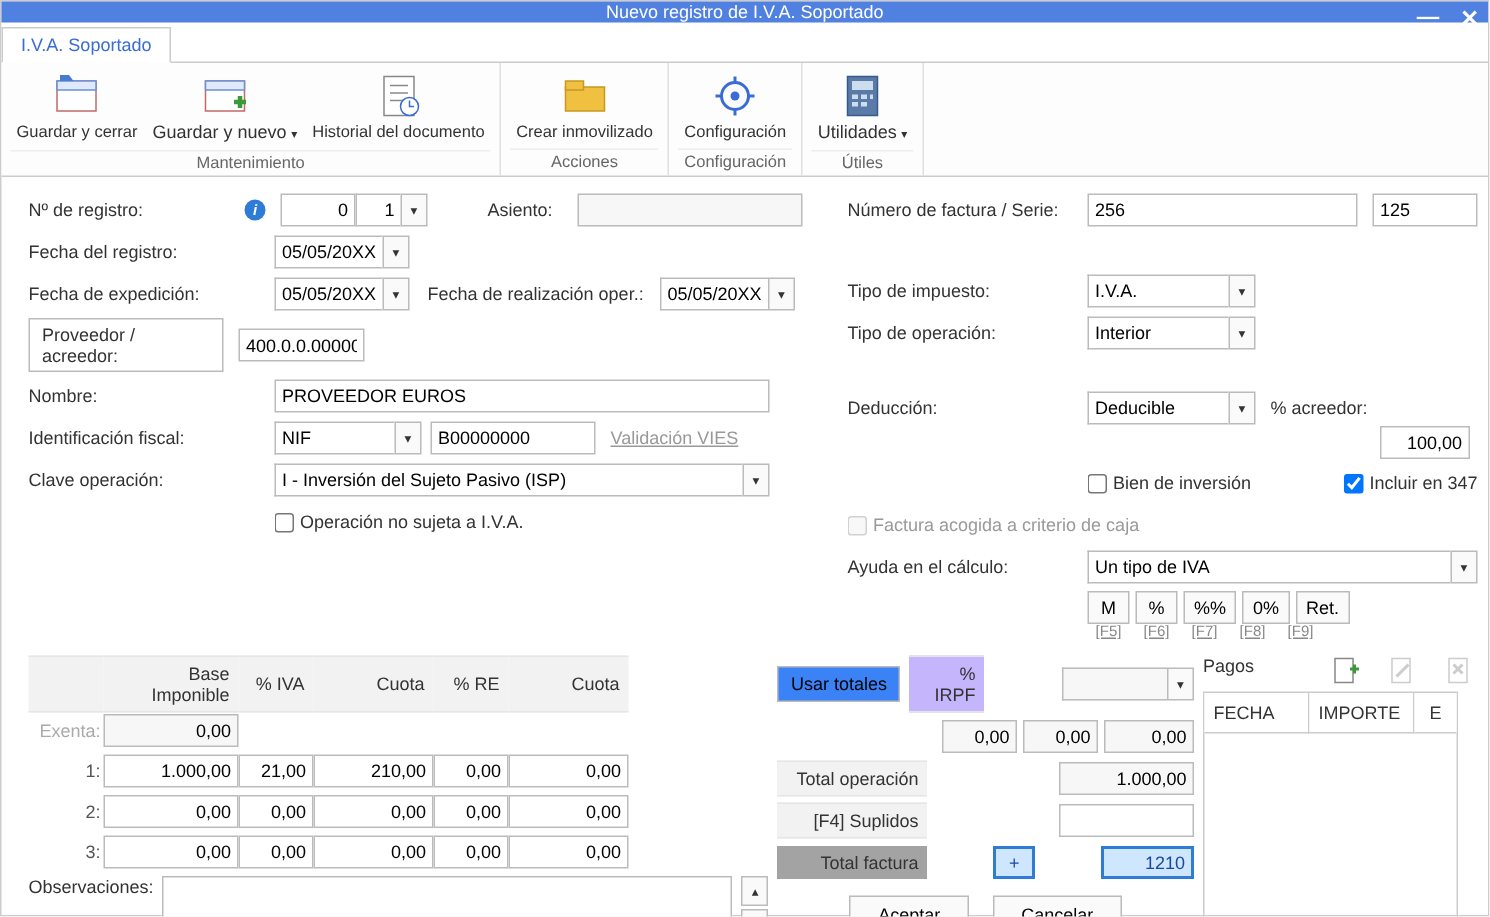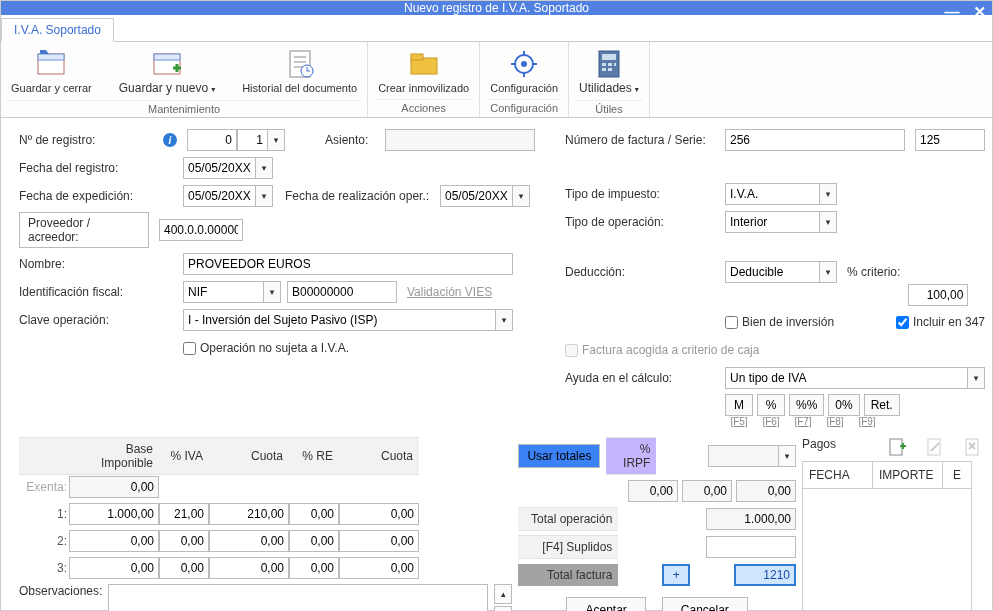--- a/index.html
+++ b/index.html
@@ -5,21 +5,21 @@
 * { box-sizing: border-box; margin: 0; padding: 0; font-family: "Segoe UI", Tahoma, sans-serif; font-size: 12px; }
 body { background: #fff; color: #333; }
 .window { width: 993px; height: 611px; display: flex; flex-direction: column; background: #fff; border: 1px solid #ccc;}
 .titlebar { background: #5080e0; color: #fff; height: 30px; display: flex; align-items: center; justify-content: center; position: relative; font-size: 13px;}
 .titlebar .controls { position: absolute; right: 6px; top: 2px; display: flex; gap: 14px; }
 .titlebar .controls span { font-size: 15px; cursor: pointer; font-weight: bold;}
 .tabstrip { border-bottom: 1px solid #ccc; background: #fff; padding-top: 2px;}
 .tab { display: inline-block; padding: 4px 12px; border: 1px solid #ccc; border-bottom: 1px solid #fff; background: #fff; position: relative; top: 1px; color: #3a6cd6;}
 .ribbon { display: flex; border-bottom: 1px solid #ccc; background: #fdfdfd; }
 .ribbon-group { border-right: 1px solid #e0e0e0; padding: 4px 6px 2px 6px; display: flex; flex-direction: column; align-items: center;}
-.ribbon-items { display: flex; gap: 19px; }
+.ribbon-items { display: flex; gap: 2px; }
 .ribbon-item { display: flex; flex-direction: column; align-items: center; padding: 2px 4px; min-width: 60px; cursor: pointer; text-align: center;}
 .ribbon-item .icon { width: 32px; height: 32px; margin-bottom: 2px; display:flex; align-items:center; justify-content:center;}
 .ribbon-item span.lbl { font-size: 11px; line-height: 13px; }
 .ribbon-group-title { font-size: 11px; color: #666; padding-top: 2px; border-top: 1px solid #eee; width: 100%; text-align: center; margin-top: 2px;}
 .content { flex: 1; padding: 10px 10px 8px 18px; display: flex; flex-direction: column;}
 .row { display: flex; align-items: center; margin-bottom: 4px; min-height: 24px;}
 .lbl { display: inline-block; }
 .lblbox { border: 1px solid #bbb; padding: 3px 8px;}
 .field-lbl { width: 140px; }
 .input, select { border: 1px solid #bbb; padding: 2px 4px; height: 22px; background: #fff;}
@@ -276,21 +276,21 @@
               <span class="caret">▾</span>
             </span>
         </div>
         <div class="row">
           <span class="lbl" style="width:160px;">Deducción:</span>
           <span class="dd">
               <input class="input" style="width: 94px;" value="Deducible">
               <span class="caret">▾</span>
             </span>
           <span style="width:10px;"></span>
-          <span class="lbl">% criterio:</span>
+          <span class="lbl">% acreedor:</span>
           <span style="width:8px;"></span>
           <input class="input right" style="width: 60px; margin-top: 46px;" value="100,00">
         </div>
         <div class="row">
           <span style="width:160px;"></span>
           <label class="chk">
               <input type="checkbox" style="">
               <span>Bien de inversión</span>
             </label>
           <span style="flex:1;"></span>

